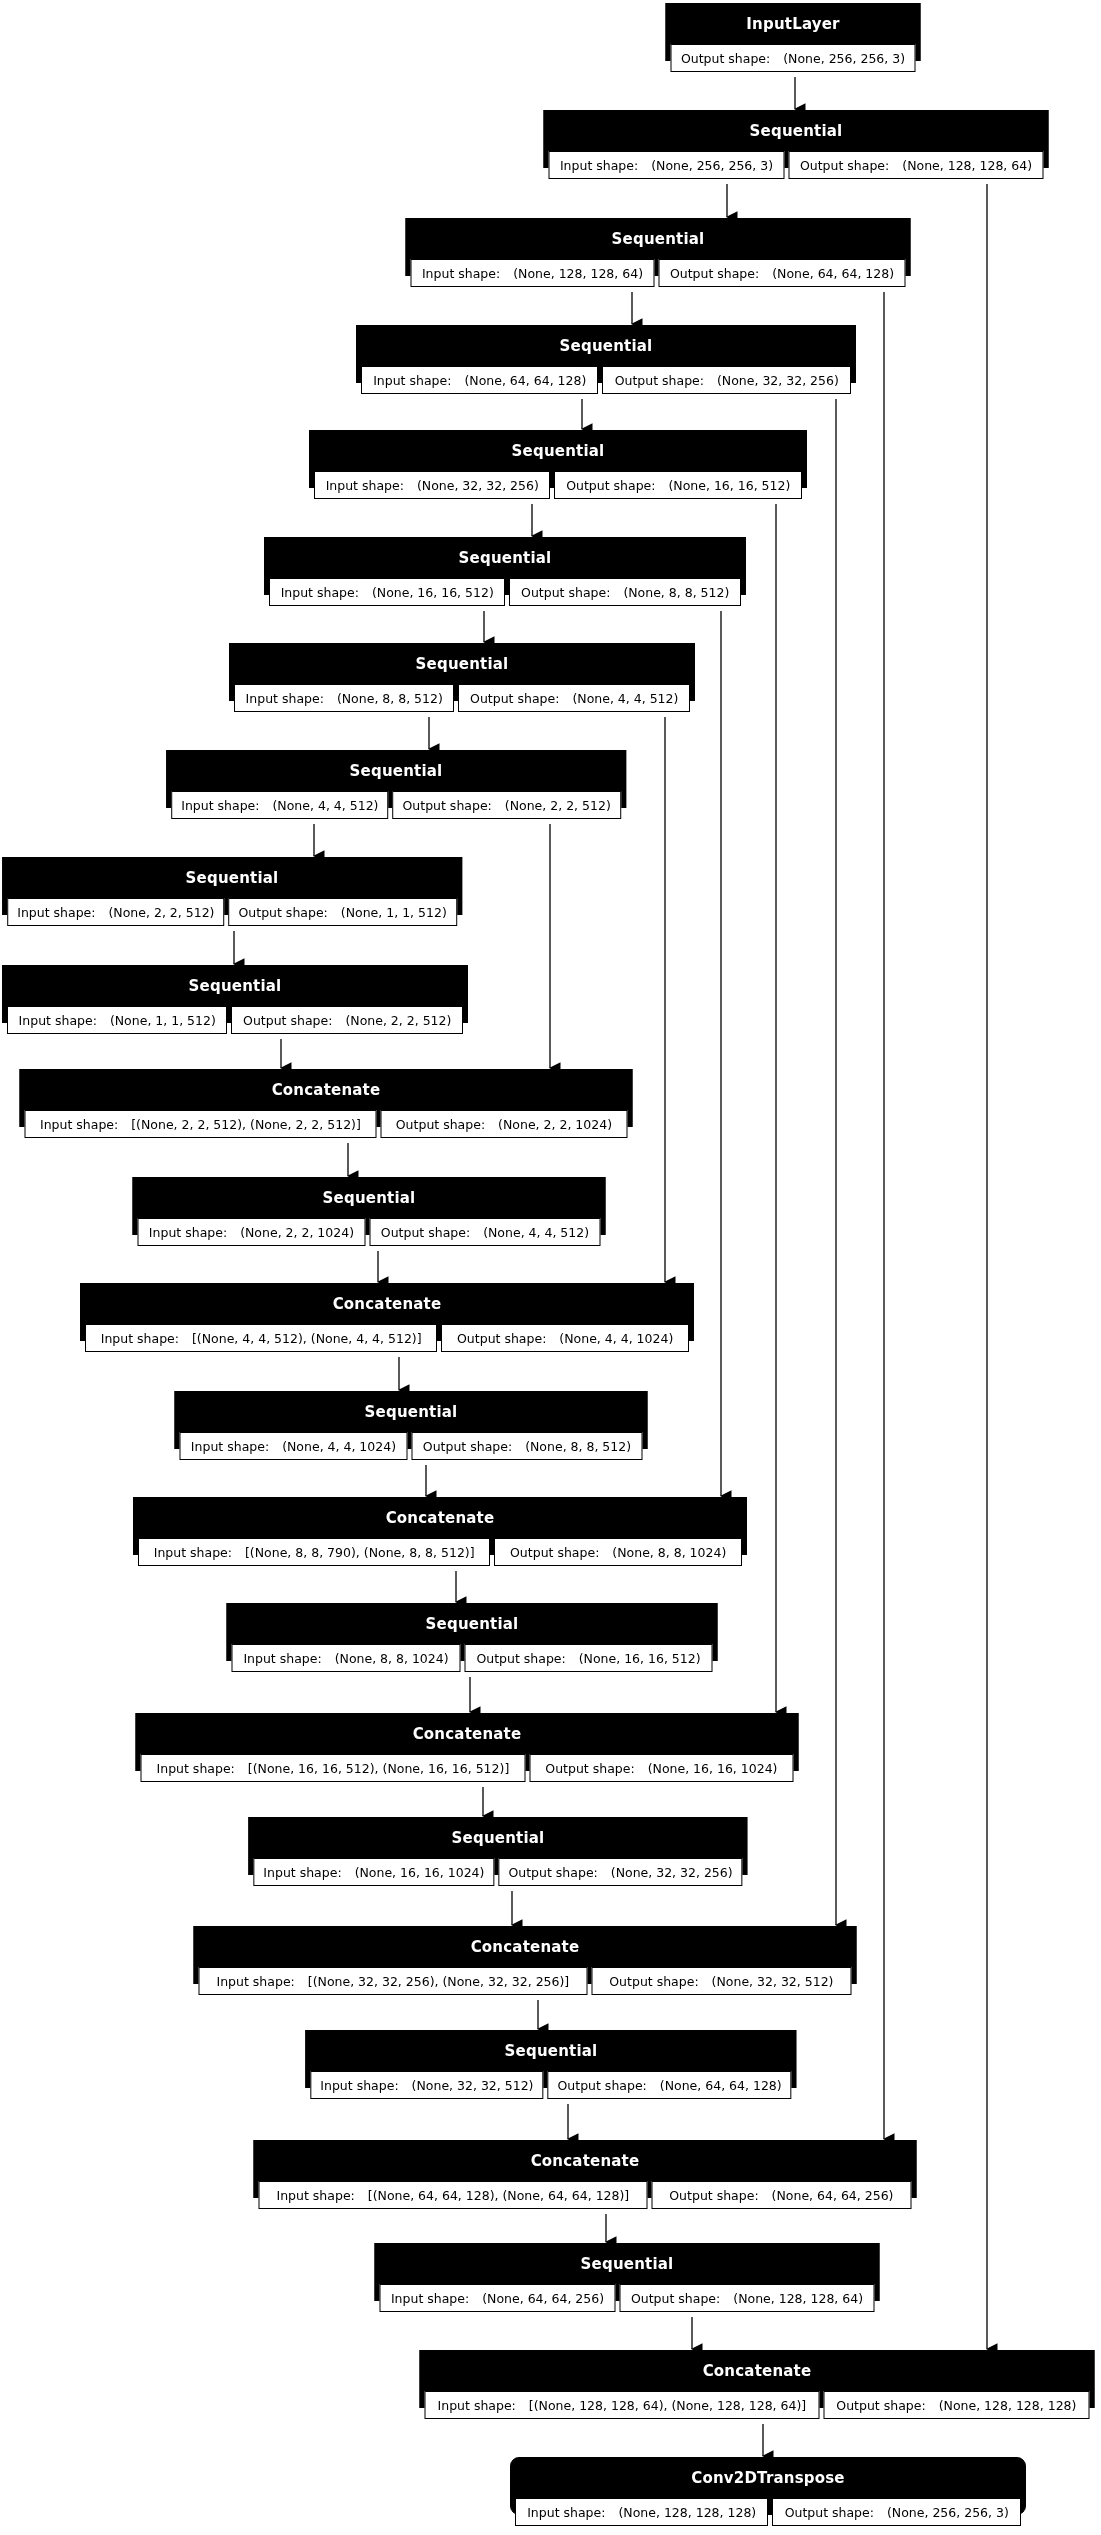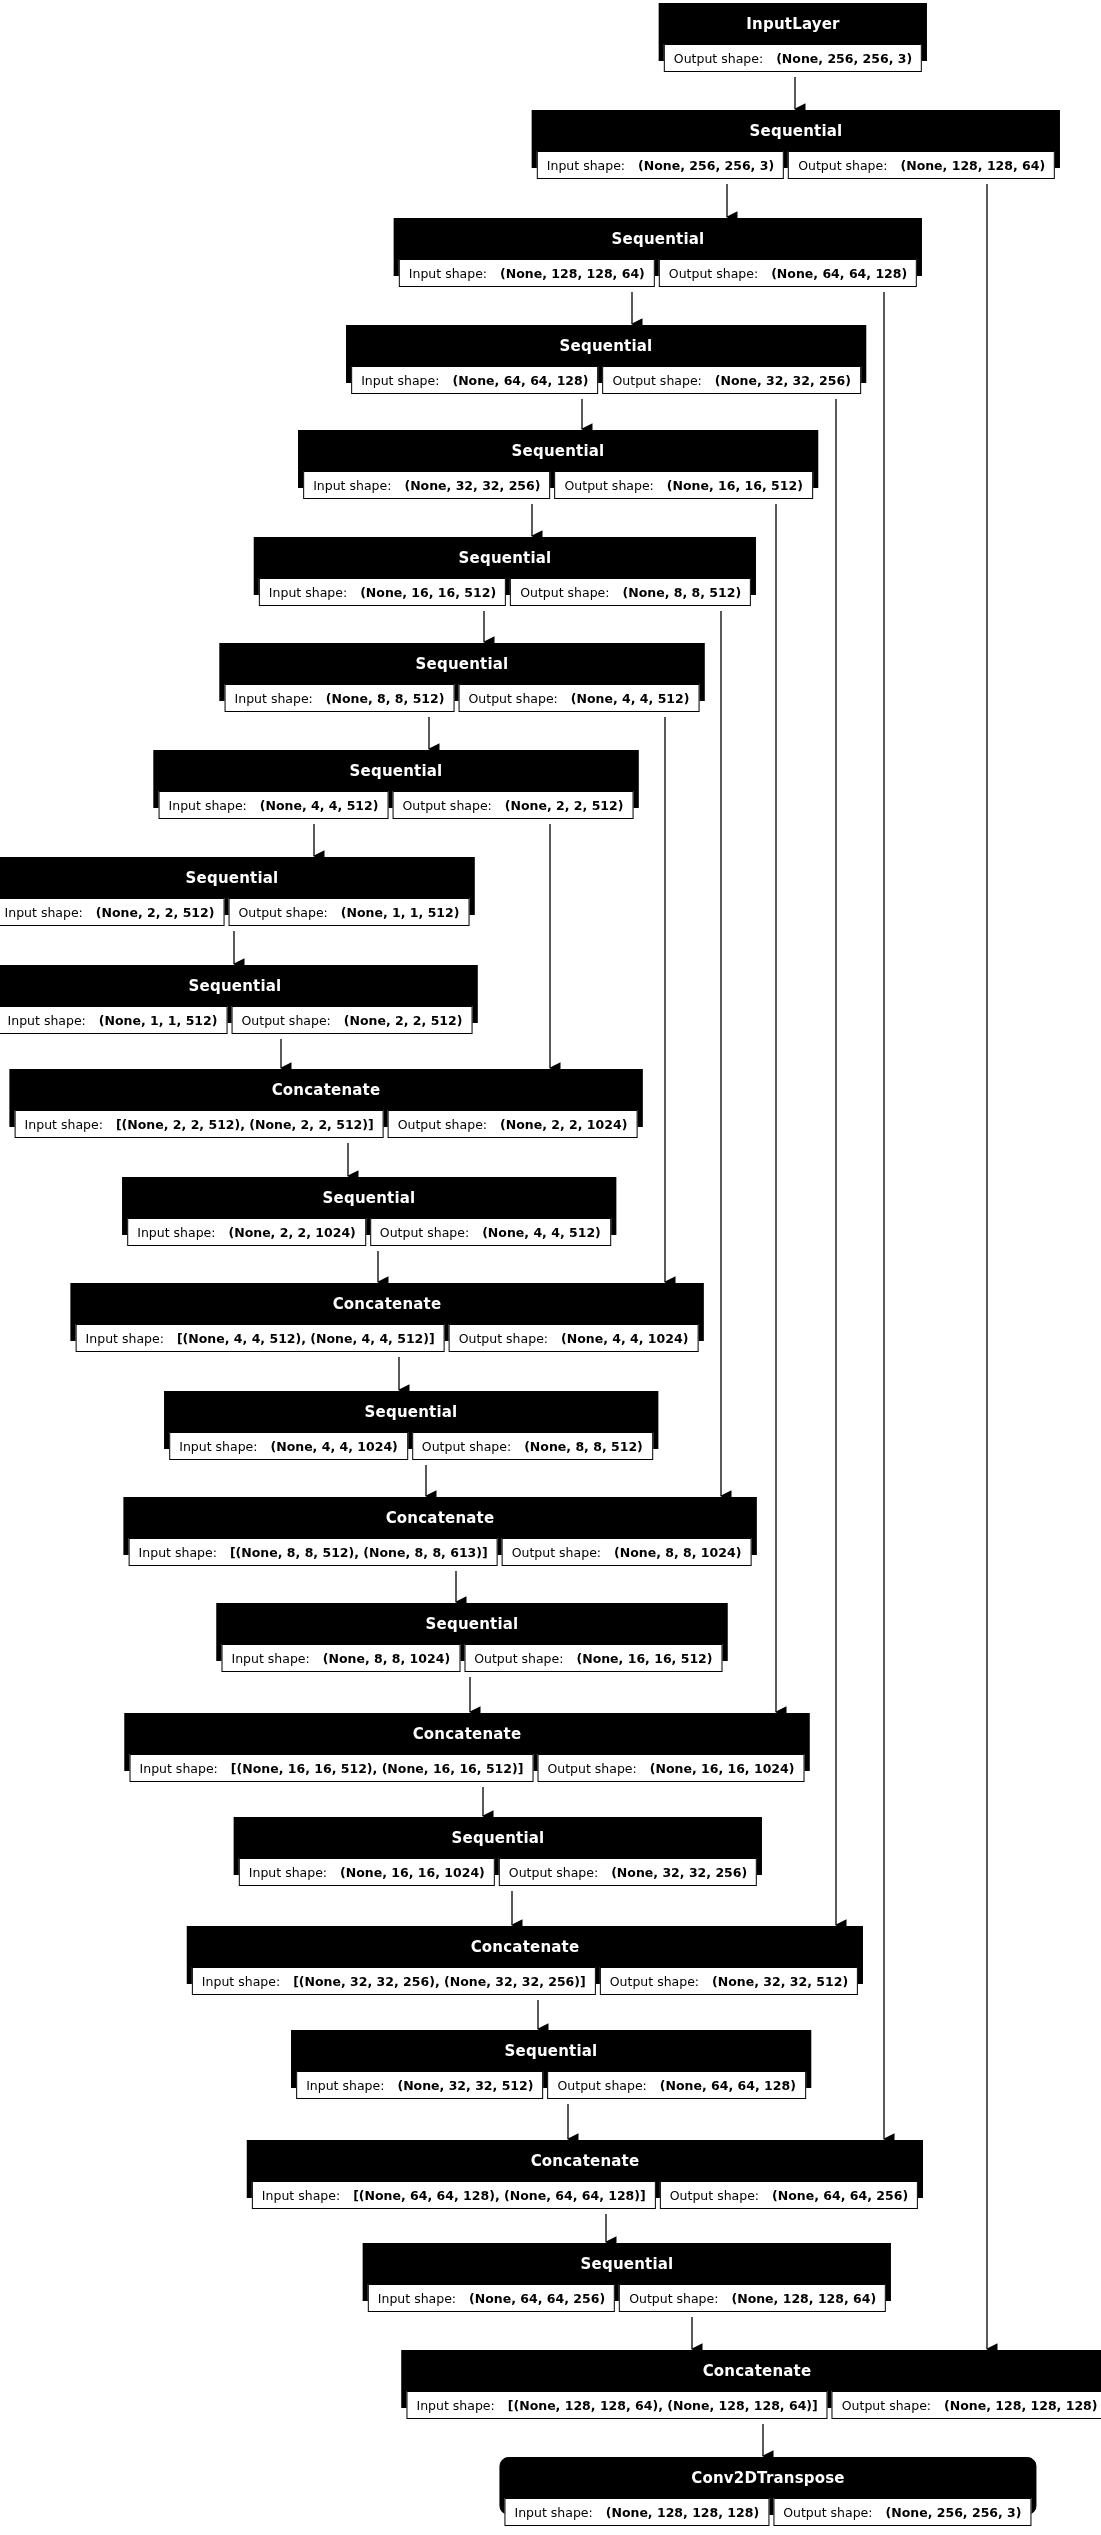--- a/index.html
+++ b/index.html
@@ -40,21 +40,21 @@
     flex:1 1 auto;
     background:#ffffff;
     border:1px solid #000000;
     display:flex;align-items:center;justify-content:center;
     white-space:nowrap;
     font-size:12.5px;
     color:#000000;
     padding:0 9px;
     gap:8px;
   }
-  .cell b{margin-left:5px;font-weight:bold;}
+  .cell b{margin-left:5px;font-weight:normal;}
 </style>
 </head>
 <body>
 
 <div id="canvas">
   <svg id="edges" xmlns="http://www.w3.org/2000/svg">
     <defs>
       <marker id="arrow" viewBox="0 0 10 10" refX="5" refY="9" markerWidth="9" markerHeight="9" orient="auto">
         <path d="M0,0 L10,0 L5,10 z" fill="#000000"></path>
       </marker>
@@ -270,21 +270,21 @@
         <span>Output shape:</span>
             <b>(None, 8, 8, 512)</b>
       </div>
     </div>
   </div>
       <div class="node" style="left: 440px; top: 1497px; min-width: 614px;">
     <div class="node-title">Concatenate</div>
     <div class="node-rows">
       <div class="cell cell-in">
         <span>Input shape:</span>
-            <b>[(None, 8, 8, 512), (None, 8, 8, 613)]</b>
+            <b>[(None, 8, 8, 790), (None, 8, 8, 512)]</b>
       </div>
       <div class="cell cell-out">
         <span>Output shape:</span>
             <b>(None, 8, 8, 1024)</b>
       </div>
     </div>
   </div>
       <div class="node" style="left: 472px; top: 1603px; min-width: 491px;">
     <div class="node-title">Sequential</div>
     <div class="node-rows">

